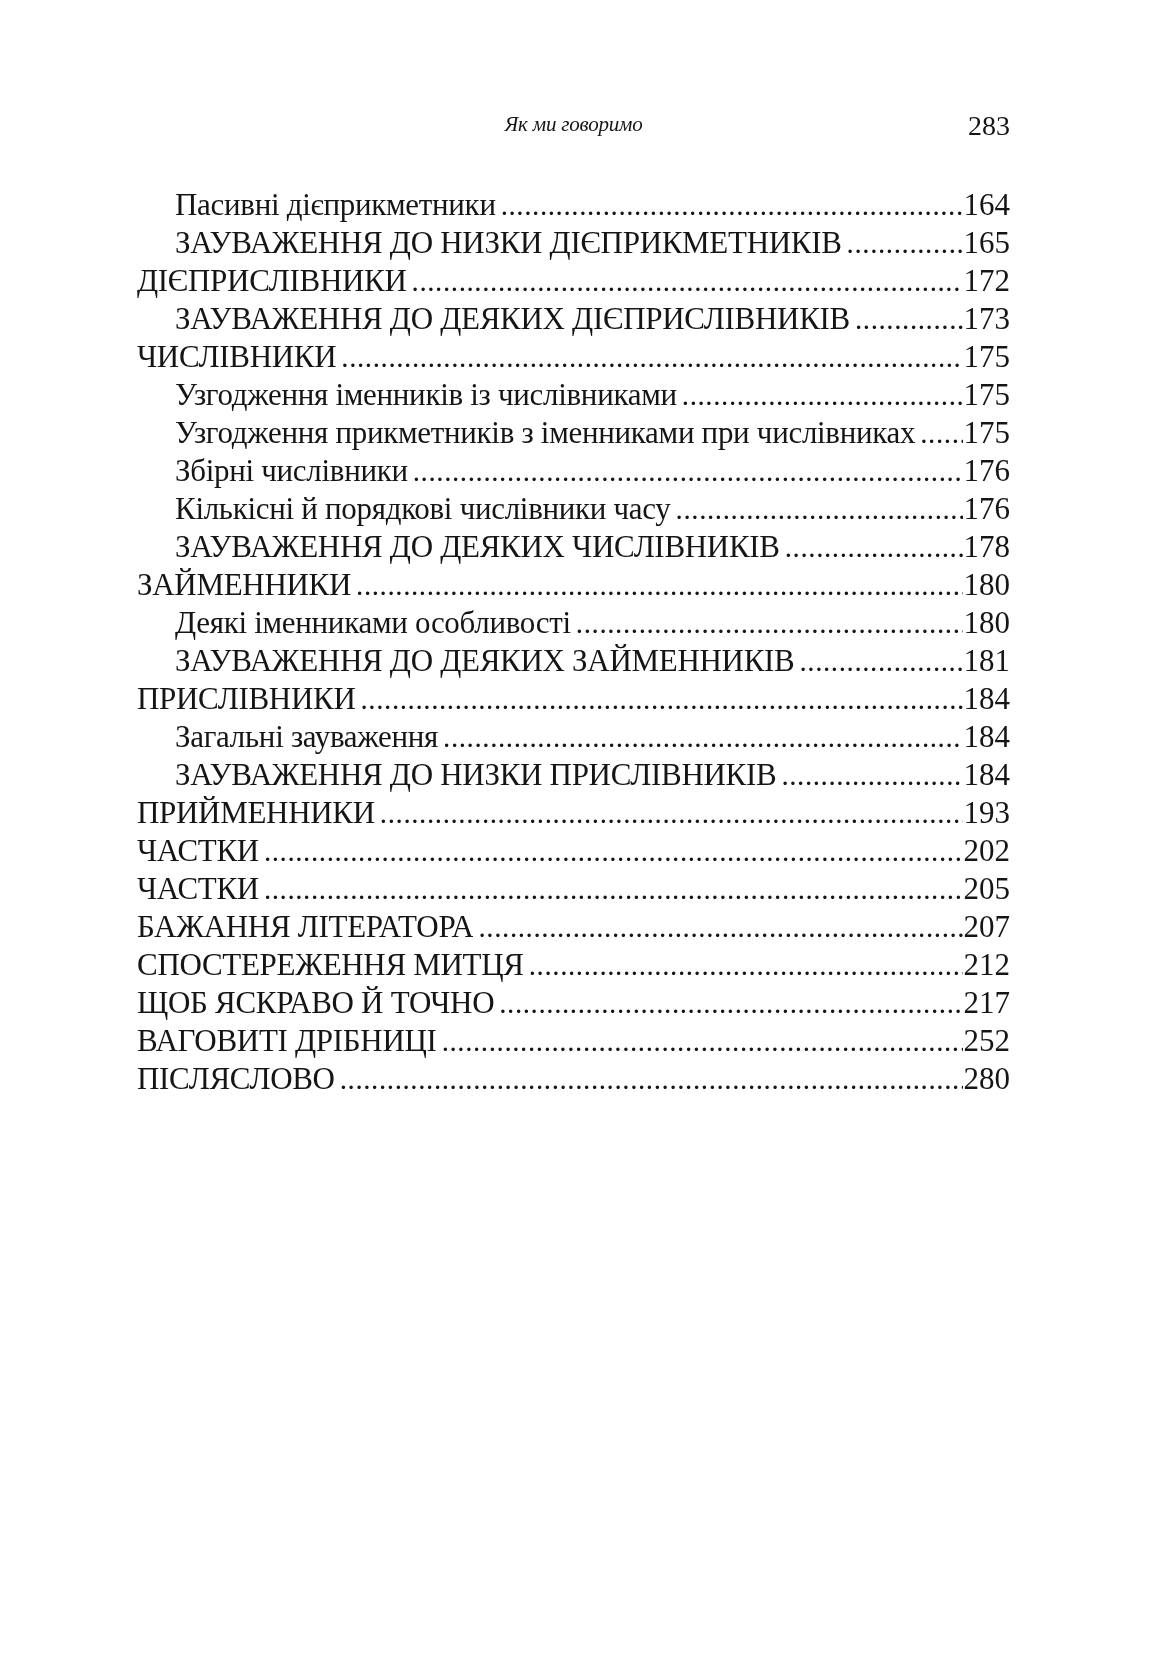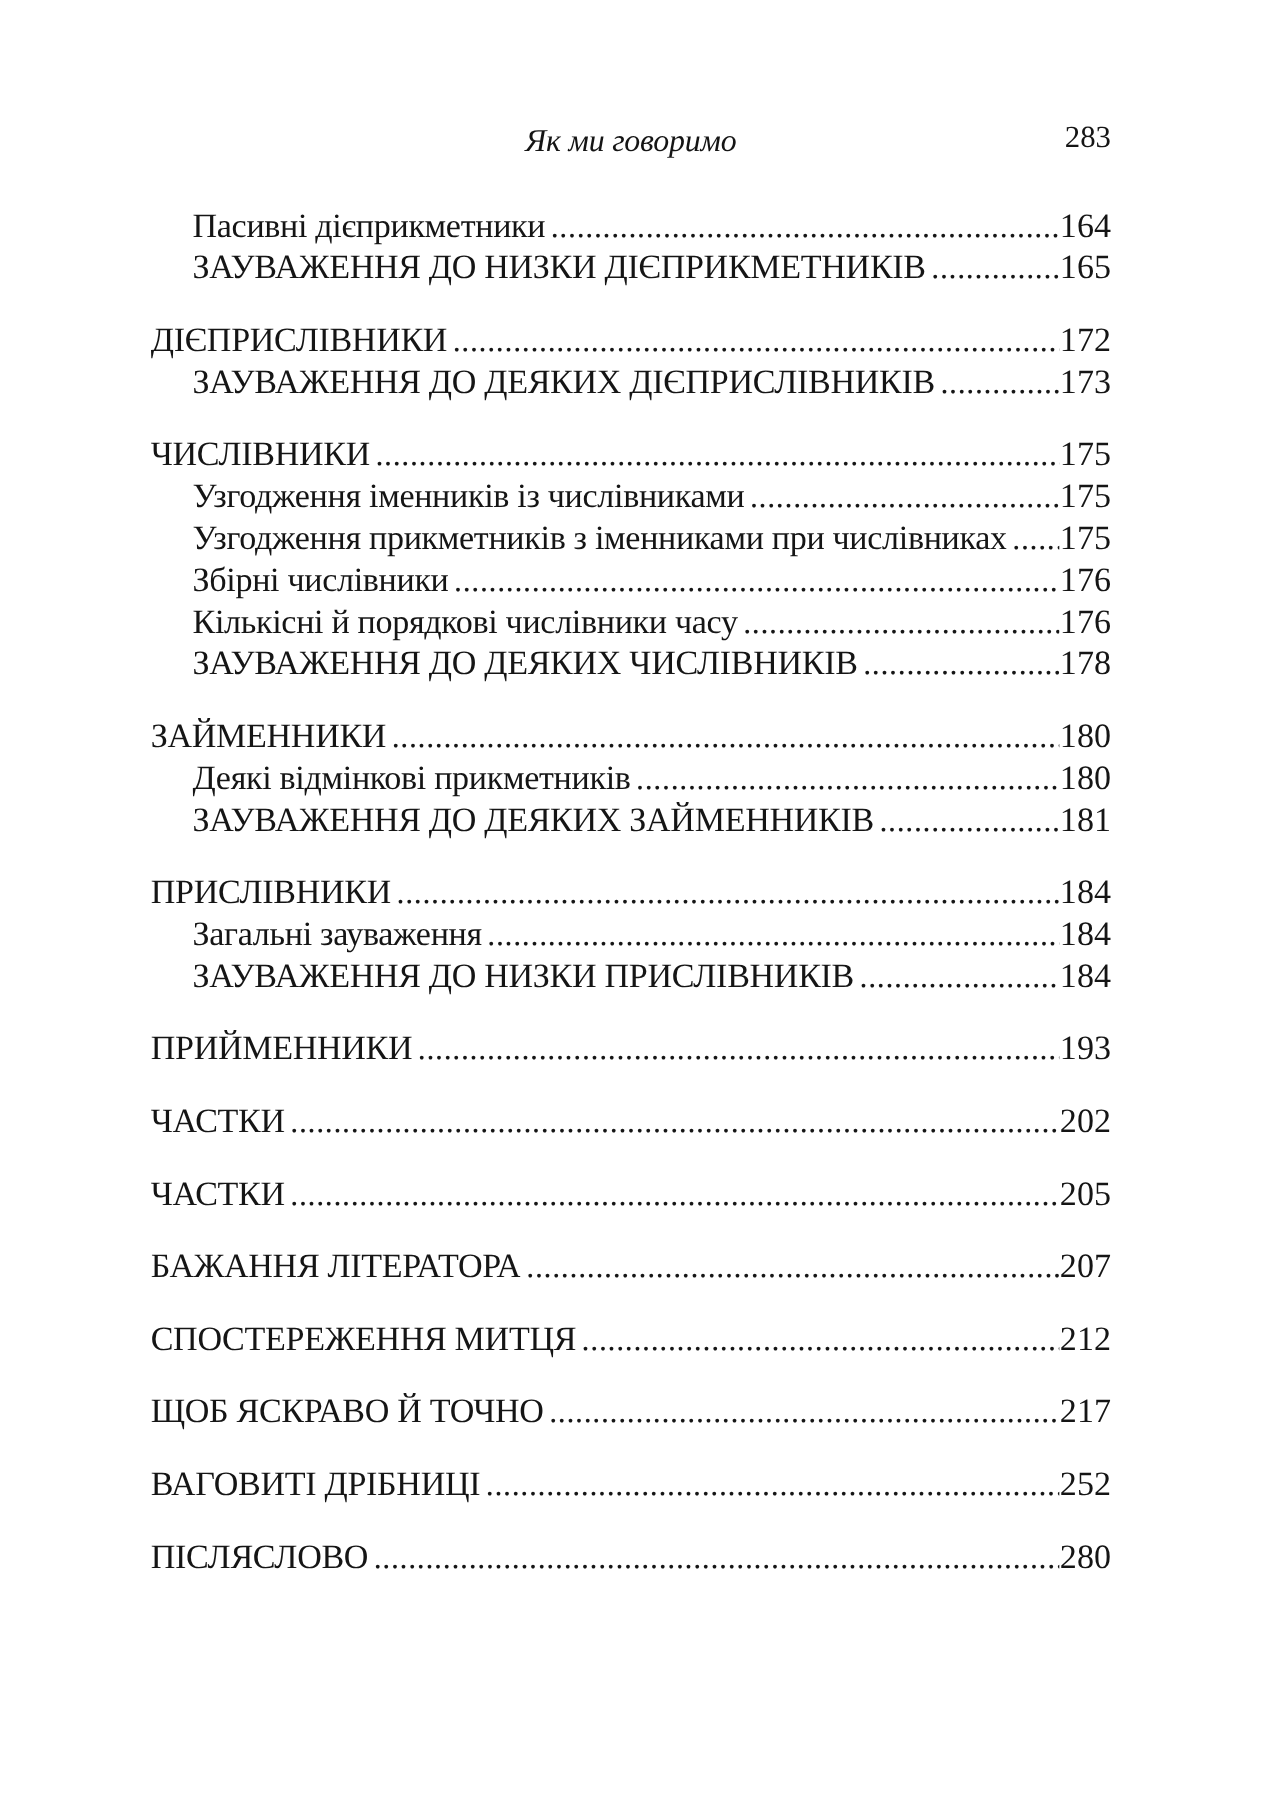--- a/index.html
+++ b/index.html
@@ -25,21 +25,21 @@
     position: relative;
     height: 42px;
     margin-bottom: 32px;
   }
   .running-title {
     position: absolute;
     left: 0;
     right: 0;
     text-align: center;
     font-style: italic;
-    font-size: 29px;
+    font-size: 21px;
     letter-spacing: -0.2px;
   }
   .header-page-number {
     position: absolute;
     right: 0;
     top: -2px;
     font-size: 28px;
   }
   .toc {
     width: 100%;
@@ -49,21 +49,21 @@
     align-items: baseline;
     height: 38px;
     font-size: 31px;
     line-height: 38px;
     white-space: nowrap;
   }
   .toc-row.level-1 {
     padding-left: 38px;
   }
   .toc-row.group-start {
-    margin-top: 28px;
+    margin-top: 0;
   }
   .toc-label {
     white-space: nowrap;
     letter-spacing: -0.3px;
     flex: 0 1 auto;
     overflow: hidden;
     font-family: Liberation Serif, serif;
   }
   .toc-dots {
     flex: 1 1 0;
@@ -143,21 +143,21 @@
     <span class="toc-label">ЗАУВАЖЕННЯ ДО ДЕЯКИХ ЧИСЛІВНИКІВ</span>
     <span class="toc-dots"></span>
     <span class="toc-page">178</span>
   </div>
       <div class="toc-row level-0 group-start">
     <span class="toc-label">ЗАЙМЕННИКИ</span>
     <span class="toc-dots"></span>
     <span class="toc-page">180</span>
   </div>
       <div class="toc-row level-1">
-    <span class="toc-label">Деякі відмінкові прикметників</span>
+    <span class="toc-label">Деякі іменниками особливості</span>
     <span class="toc-dots"></span>
     <span class="toc-page">180</span>
   </div>
       <div class="toc-row level-1">
     <span class="toc-label">ЗАУВАЖЕННЯ ДО ДЕЯКИХ ЗАЙМЕННИКІВ</span>
     <span class="toc-dots"></span>
     <span class="toc-page">181</span>
   </div>
       <div class="toc-row level-0 group-start">
     <span class="toc-label">ПРИСЛІВНИКИ</span>

